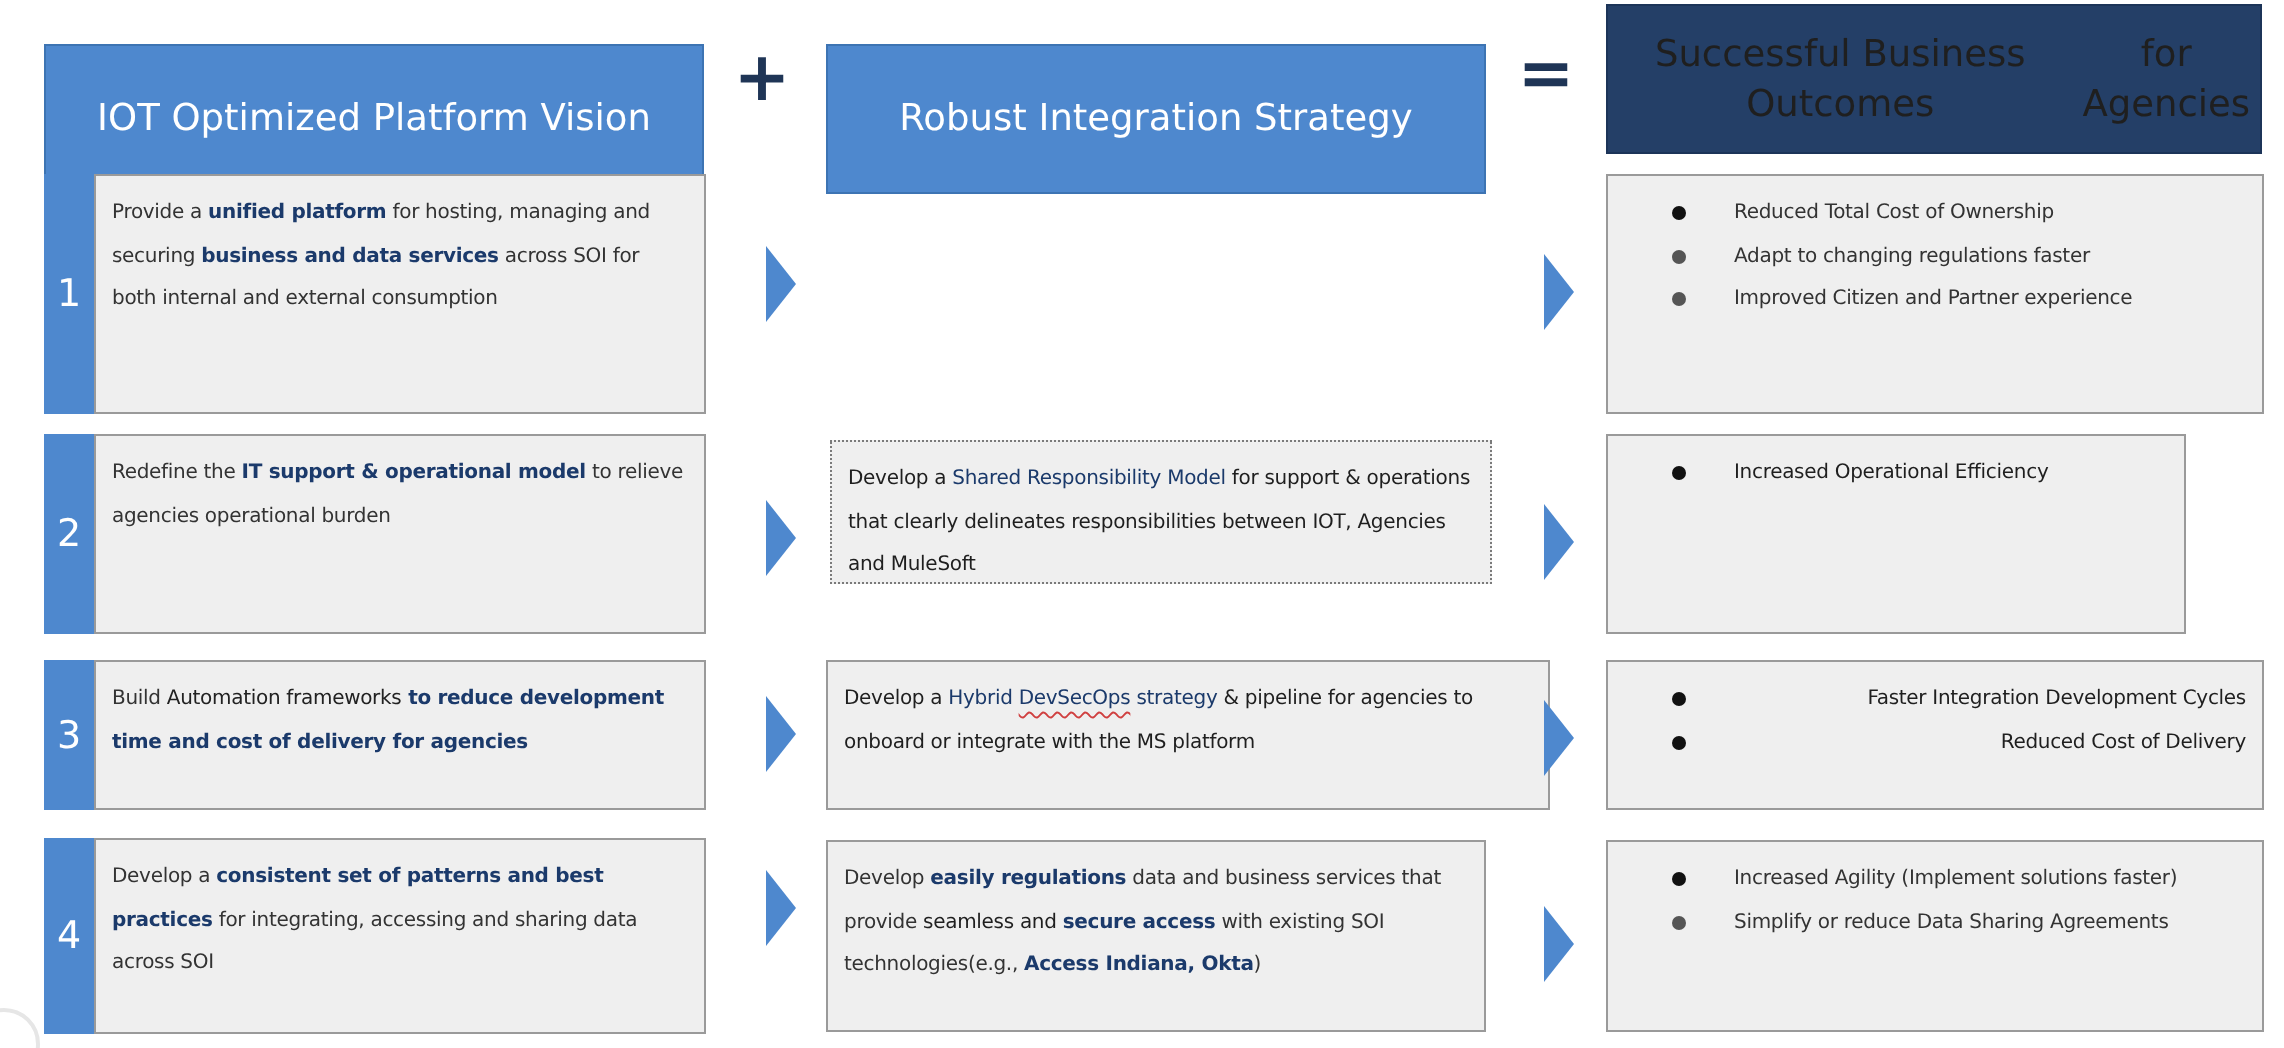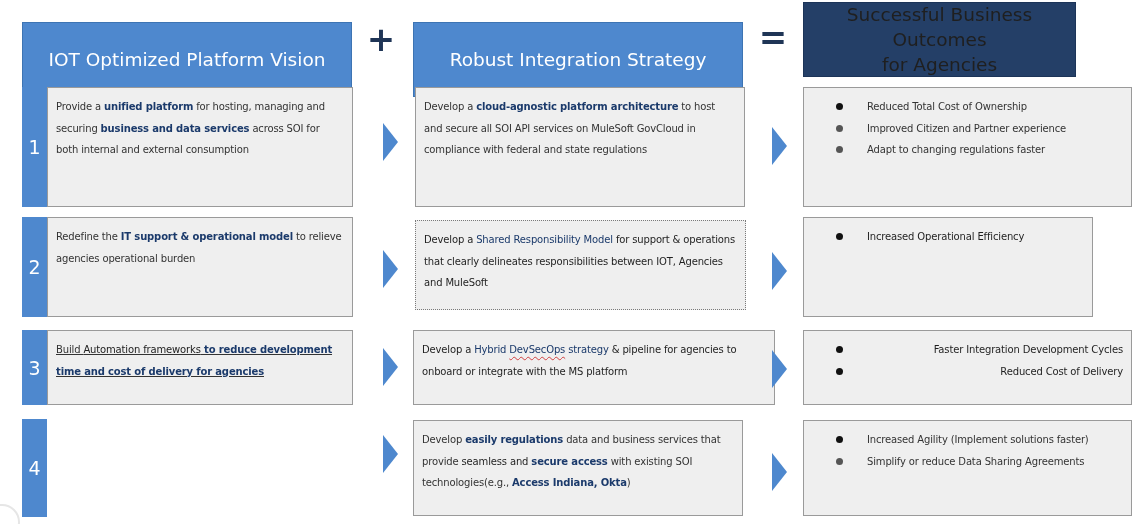--- a/index.html
+++ b/index.html
@@ -64,82 +64,82 @@
   <div class="header light" style="left:22px; top:2px; width:330px; height:75px;">
     <span>IOT Optimized Platform Vision</span>
   </div>
   <div class="operator" style="left:365px; top:22px; width:32px;">+</div>
 
   <div class="header light" style="left:413px; top:2px; width:330px; height:75px;">
     <span>Robust Integration Strategy</span>
   </div>
   <div class="operator" style="left:755px; top:20px; width:36px;">=</div>
 
-  <div class="header dark" style="left:803px; top:2px; width:273px; height:75px; flex-direction:column;">
+  <div class="header dark" style="left:803px; top:2px; width:328px; height:75px; flex-direction:row;">
     <span>Successful Business Outcomes</span>
     <span>for Agencies</span>
   </div>
 
   <div class="num-tab" style="left:22px; top:87px; width:25px; height:120px;">
       <span>1</span>
     </div>
   <div class="box" style="left:47px; top:87px; width:306px; height:120px;">
     <span>Provide a </span><span class="hl">unified platform</span><span> for hosting, managing and securing </span><span class="hl">business and data services</span><span> across SOI for both internal and external consumption</span>
   </div>
   <div class="arrow" style="left:383px; top:123px;"></div>
-  <div class="box" style="left:415px; top:87px; width:330px; height:120px;">
-    <span>Develop a </span><span class="hl">cloud-agnostic platform architecture</span><span> to host and secure all SOI API services on MuleSoft GovCloud in compliance with federal and state regulations</span>
-  </div>
   <div class="arrow" style="left:772px; top:127px;"></div>
   <div class="box" style="left:803px; top:87px; width:329px; height:120px;">
     <ul class="bullets">
       <li>Reduced Total Cost of Ownership</li>
+      <li class="grey">Adapt to changing regulations faster</li>
       <li class="grey">Improved Citizen and Partner experience</li>
-      <li class="grey">Adapt to changing regulations faster</li>
     </ul>
   </div>
 
   <div class="num-tab" style="left:22px; top:217px; width:25px; height:100px;">
       <span>2</span>
     </div>
   <div class="box" style="left:47px; top:217px; width:306px; height:100px;">
     <span>Redefine the </span><span class="hl">IT support &amp; operational model</span><span> to relieve agencies operational burden</span>
   </div>
   <div class="arrow" style="left:383px; top:250px;"></div>
-  <div class="box dotted dark" style="left:415px; top:220px; width:331px; height:90px; color:#1f1f1f;">
+  <div class="box dotted dark" style="left:415px; top:220px; width:331px; height:72px; color:#1f1f1f;">
     <span>Develop a </span><span class="hl" style="font-weight:500;">Shared Responsibility Model</span><span> for support &amp; operations that clearly delineates responsibilities between IOT, Agencies and MuleSoft</span>
   </div>
   <div class="arrow" style="left:772px; top:252px;"></div>
   <div class="box" style="left:803px; top:217px; width:290px; height:100px; color:#1f1f1f;">
     <ul class="bullets">
       <li>Increased Operational Efficiency</li>
     </ul>
   </div>
 
   <div class="num-tab" style="left:22px; top:330px; width:25px; height:75px;">
       <span>3</span>
     </div>
-  <div class="box" style="left:47px; top:330px; width:306px; height:75px;text-decoration:underline;">
+  <div class="box" style="left:47px; top:330px; width:306px; height:75px;">
     <span>Build </span><span style="color:#222; font-weight:500;">Automation frameworks</span><span class="hl"> to reduce  development time and cost of delivery for agencies</span>
   </div>
   <div class="arrow" style="left:383px; top:348px;"></div>
   <div class="box" style="left:413px; top:330px; width:362px; height:75px; color:#1f1f1f;">
     <span>Develop a </span><span class="hl" style="font-weight:500;">Hybrid </span><span class="hl squiggle" style="font-weight:500;">DevSecOps</span><span class="hl" style="font-weight:500;"> strategy</span><span> &amp; pipeline for agencies to onboard or integrate with the MS platform</span>
   </div>
   <div class="arrow" style="left:772px; top:350px;"></div>
   <div class="box" style="left:803px; top:330px; width:329px; height:75px; color:#1f1f1f;text-align:right;">
     <ul class="bullets">
       <li>Faster Integration Development Cycles</li>
       <li>Reduced Cost of Delivery</li>
     </ul>
   </div>
 
   <div class="num-tab" style="left:22px; top:419px; width:25px; height:98px;">
       <span>4</span>
     </div>
+  <div class="box" style="left:47px; top:419px; width:306px; height:98px;">
+    <span>Develop a </span><span class="hl">consistent set of patterns and best practices</span><span> for integrating, accessing and sharing data across SOI</span>
+  </div>
   <div class="arrow" style="left:383px; top:435px;"></div>
   <div class="box" style="left:413px; top:420px; width:330px; height:96px;">
     <span>Develop </span><span class="hl">easily regulations</span><span> data and business services that provide </span><span style="color:#1f1f1f; font-weight:500;">seamless and </span><span class="hl">secure access</span><span> with existing SOI technologies(e.g., </span><span class="hl">Access Indiana, Okta</span><span>)</span>
   </div>
   <div class="arrow" style="left:772px; top:453px;"></div>
   <div class="box" style="left:803px; top:420px; width:329px; height:96px;">
     <ul class="bullets">
       <li>Increased Agility (Implement solutions faster)</li>
       <li class="grey">Simplify or reduce Data Sharing Agreements</li>
     </ul>

